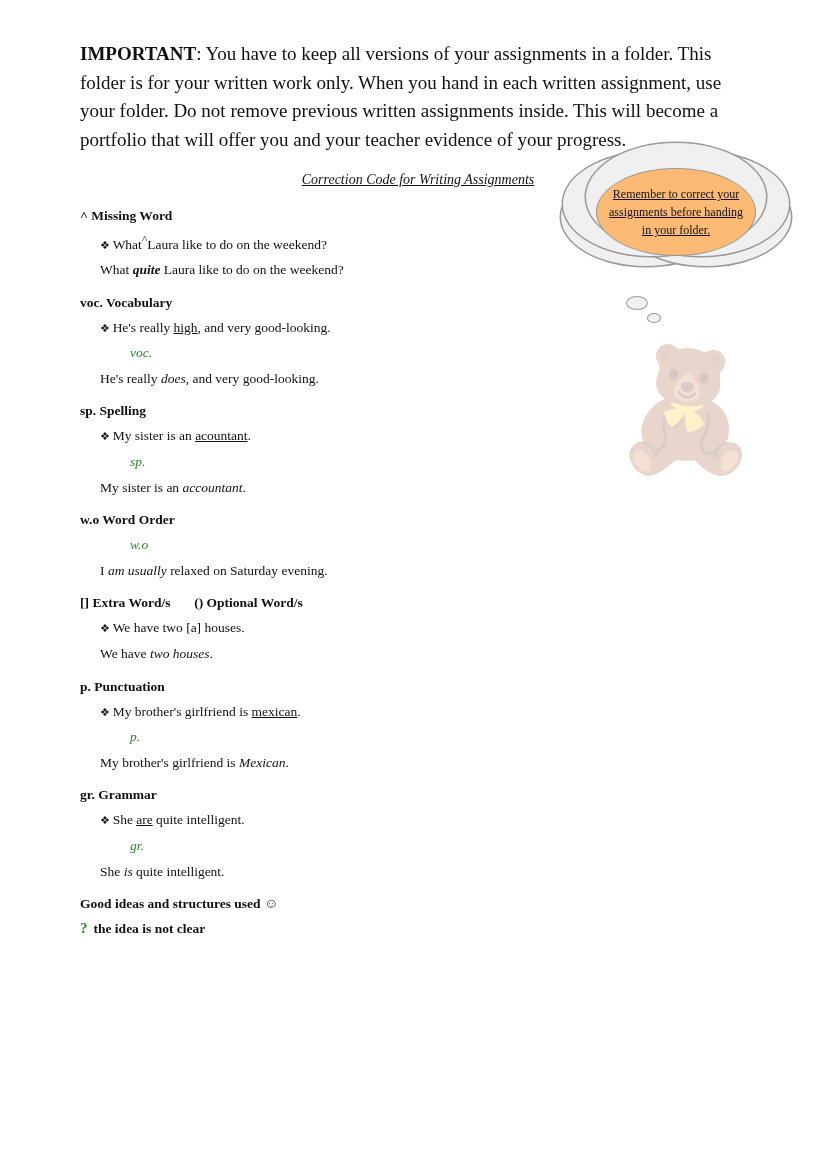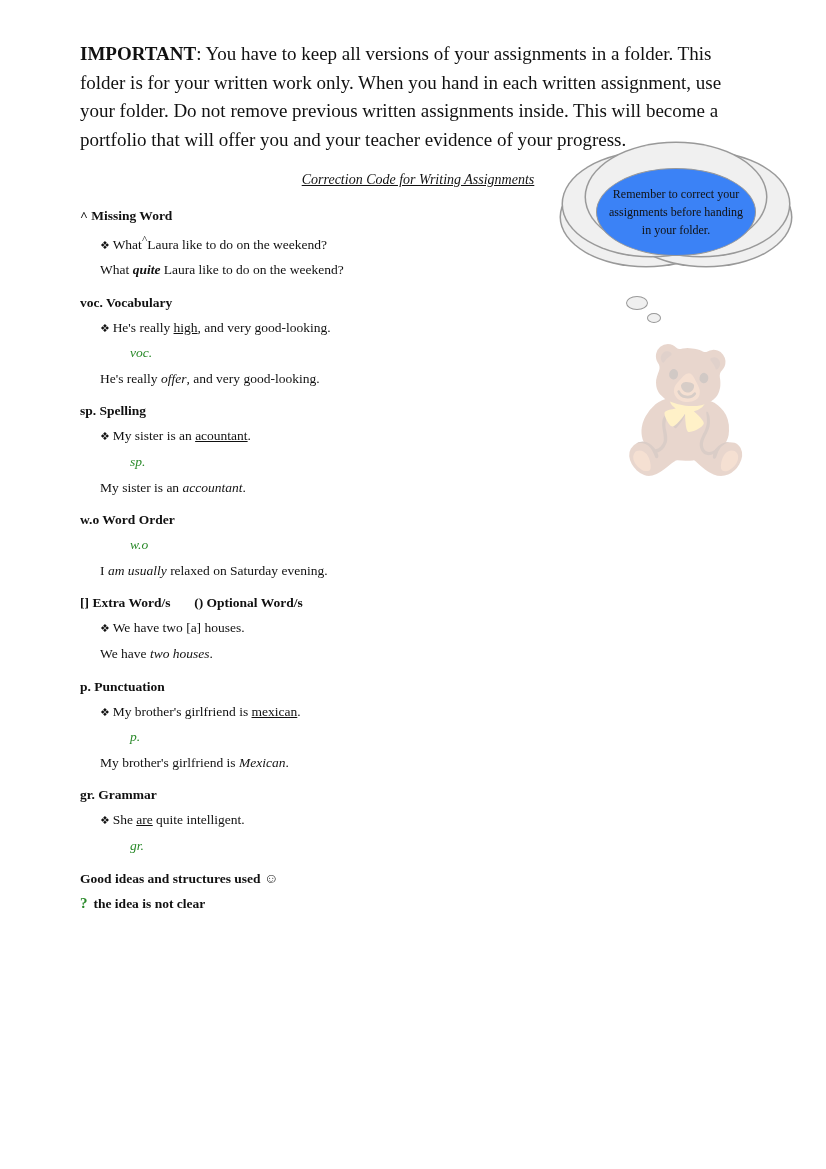--- a/index.html
+++ b/index.html
@@ -92,39 +92,40 @@
       top: 148px;
       right: 70px;
       width: 160px;
       text-align: center;
       font-size: 12px;
       line-height: 1.5;
       color: #111;
     }
 
     .cloud-shape {
-      background: #3b82f6;
+      background: #fdba74;
       border: 1.5px solid #999;
       border-radius: 50%;
       padding: 16px 12px;
       position: relative;
       font-family: 'Times New Roman', Times, serif;
       
       box-shadow:
         0 -15px 0 10px #f0f0f0,
         0 -15px 0 11.5px #999,
         25px -8px 0 8px #f0f0f0,
         25px -8px 0 9.5px #999,
         -25px -8px 0 8px #f0f0f0,
         -25px -8px 0 9.5px #999,
         30px 5px 0 5px #f0f0f0,
         30px 5px 0 6.5px #999,
         -30px 5px 0 5px #f0f0f0,
         -30px 5px 0 6.5px #999;
       margin-top: 20px;
+      text-decoration: underline;
     }
 
     
     .bear-illustration {
       position: absolute;
       top: 220px;
       right: 30px;
       width: 220px;
       height: 380px;
       opacity: 0.25;
@@ -222,21 +223,21 @@
   <div class="section-header">
     <span class="code">voc. </span><span>Vocabulary</span>
   </div>
   <div class="bullet-item">
     He's really <span class="underline">high</span>, and very good-looking.
   </div>
   <div class="corrected-line green-indent">
     <span class="green-label green">voc.</span>
   </div>
   <div class="corrected-line">
-    He's really <span class="italic">offer</span>, and very good-looking.
+    He's really <span class="italic">does</span>, and very good-looking.
   </div>
 </div>
 
 <div class="section">
   <div class="section-header">
     <span class="code">sp. </span><span>Spelling</span>
   </div>
   <div class="bullet-item">
     My sister is an <span class="underline">acountant</span>.
   </div>
@@ -289,20 +290,23 @@
 
 <div class="section">
   <div class="section-header">
     <span class="code">gr. </span><span>Grammar</span>
   </div>
   <div class="bullet-item">
     She <span class="underline">are</span> quite intelligent.
   </div>
   <div class="corrected-line green-indent">
     <span class="green-label green">gr.</span>
+  </div>
+  <div class="corrected-line">
+    She <span class="italic">is</span> quite intelligent.
   </div>
 </div>
 
 <div class="bottom-section">
   <div class="good-ideas">
     <span>Good ideas and structures used</span> <span class="smiley">☺</span>
   </div>
   <div class="not-clear">
     <span class="question-mark">?</span><span>the idea is not clear</span>
   </div>

